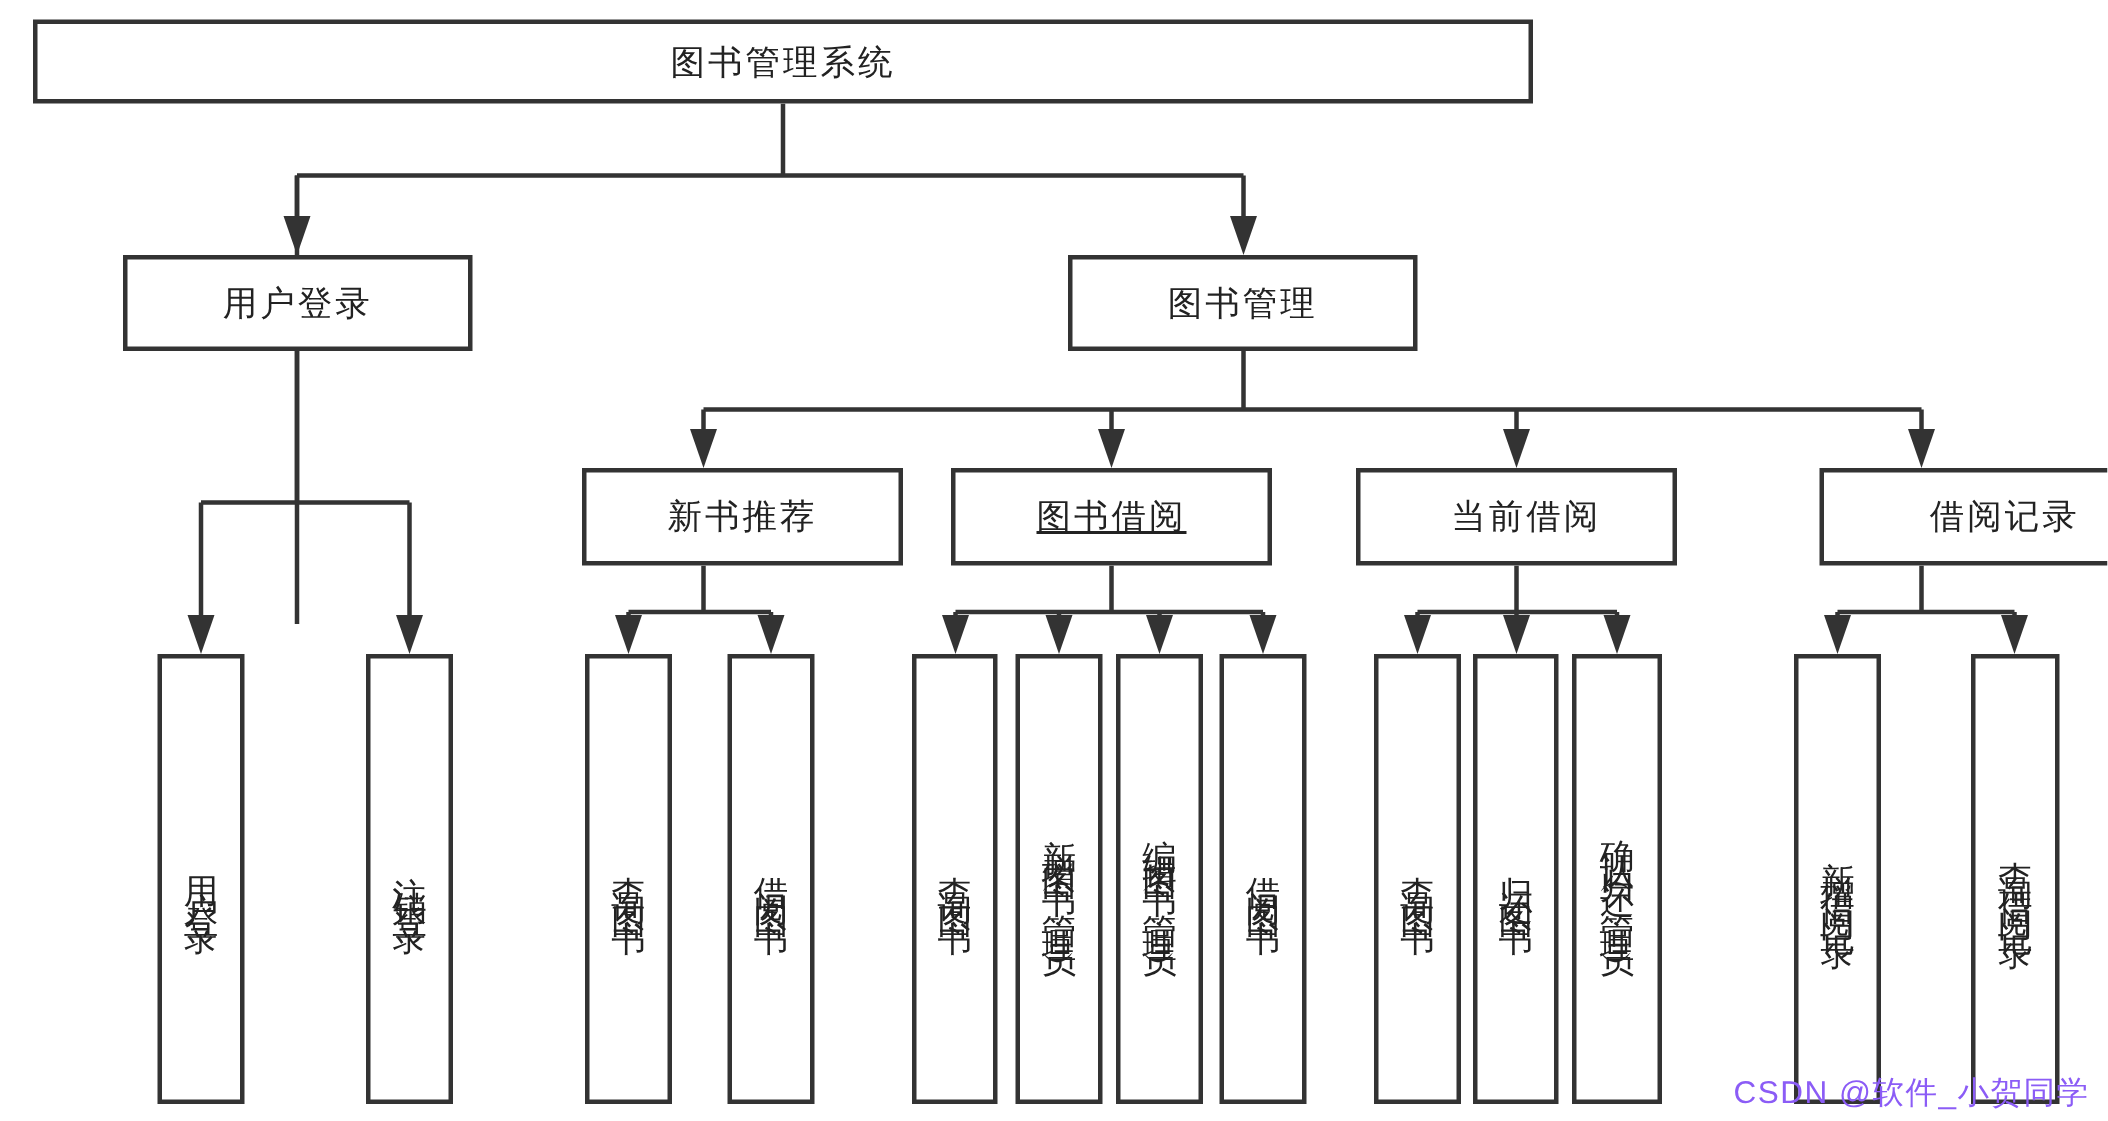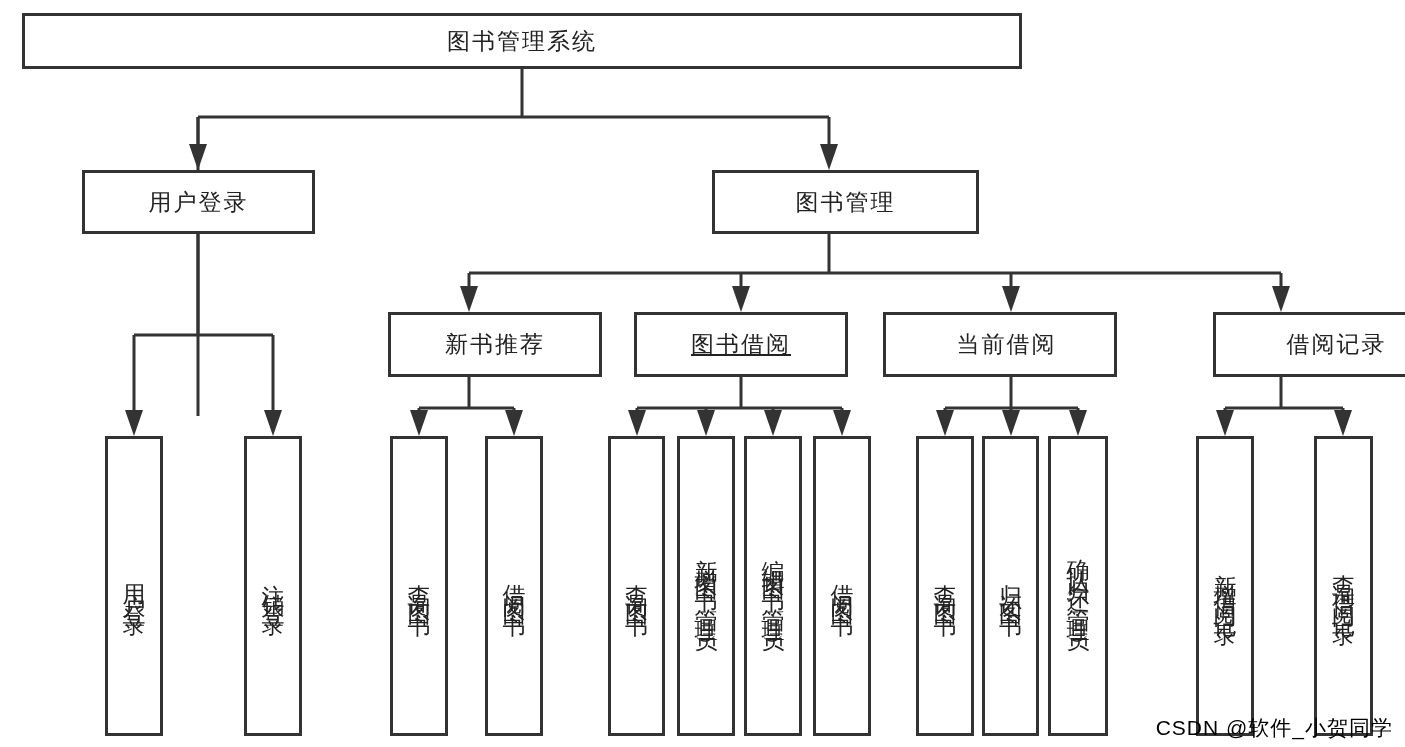--- a/index.html
+++ b/index.html
@@ -29,21 +29,21 @@
     text-orientation:mixed;
     letter-spacing:10px;
     font-size:23px;
     line-height:1;
   }
   .watermark{
     position:absolute;
     right:12px;bottom:5px;
     font-size:21px;
     letter-spacing:1px;
-    color:#000000;
+    color:#8b5cf6;
     z-index:3;
     white-space:nowrap;
   }
 </style>
 </head>
 <body>
 
 <div class="canvas">
 
   <svg class="wires" viewBox="0 0 1405 747" xmlns="http://www.w3.org/2000/svg">
@@ -84,25 +84,25 @@
       <polygon points="1002,410 1020,410 1011,436"></polygon>
       <polygon points="1069,410 1087,410 1078,436"></polygon>
       <polygon points="1216,410 1234,410 1225,436"></polygon>
       <polygon points="1334,410 1352,410 1343,436"></polygon>
     </g>
   </svg>
 
   <div class="node" style="left:22px;top:13px;width:1000px;height:56px;">图书管理系统</div>
 
   <div class="node" style="left:82px;top:170px;width:233px;height:64px;">用户登录</div>
-  <div class="node" style="left:712px;top:170px;width:267px;height:64px;">图书管理</div>
+  <div class="node" style="left:712px;top:170px;width:233px;height:64px;">图书管理</div>
 
   <div class="node" style="left:362px;top:312px;width:214px;height:65px;margin-left:26px;">新书推荐</div>
   <div class="node" style="left:634px;top:312px;width:214px;height:65px;text-decoration:underline;">图书借阅</div>
-  <div class="node" style="left:883px;top:312px;width:234px;height:65px;padding-left:13px;">当前借阅</div>
+  <div class="node" style="left:904px;top:312px;width:214px;height:65px;padding-left:13px;">当前借阅</div>
   <div class="node" style="left:1213px;top:312px;width:247px;height:65px;">借阅记录</div>
 
   <div class="node vnode" style="left:105px;top:436px;width:58px;height:300px;">用户登录</div>
   <div class="node vnode" style="left:244px;top:436px;width:58px;height:300px;">注销登录</div>
 
   <div class="node vnode" style="left:390px;top:436px;width:58px;height:300px;">查询图书</div>
   <div class="node vnode" style="left:485px;top:436px;width:58px;height:300px;">借阅图书</div>
 
   <div class="node vnode" style="left:608px;top:436px;width:57px;height:300px;">查询图书</div>
   <div class="node vnode" style="left:677px;top:436px;width:58px;height:300px;">新增图书（管理员）</div>

